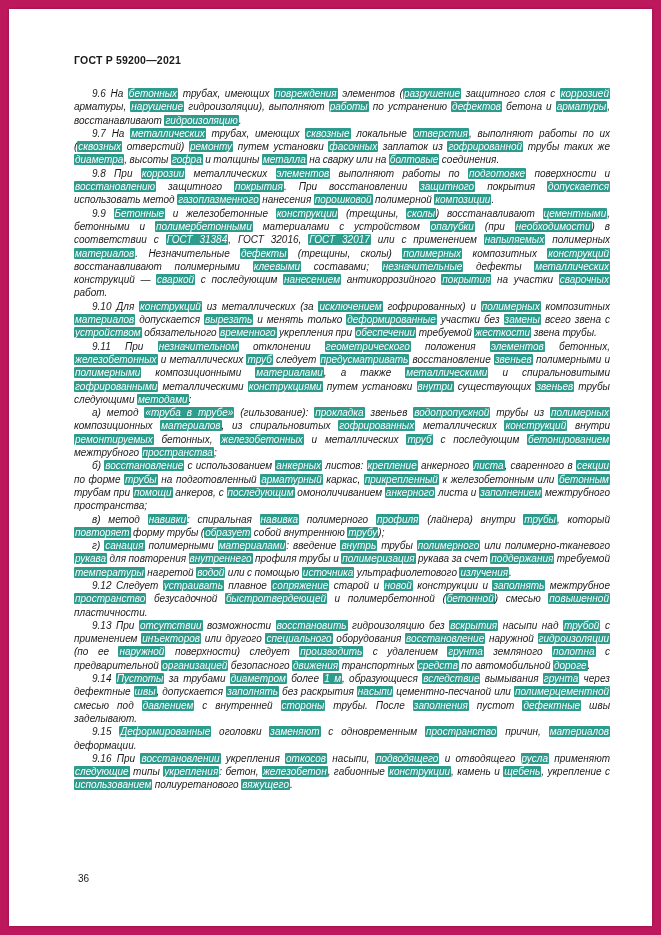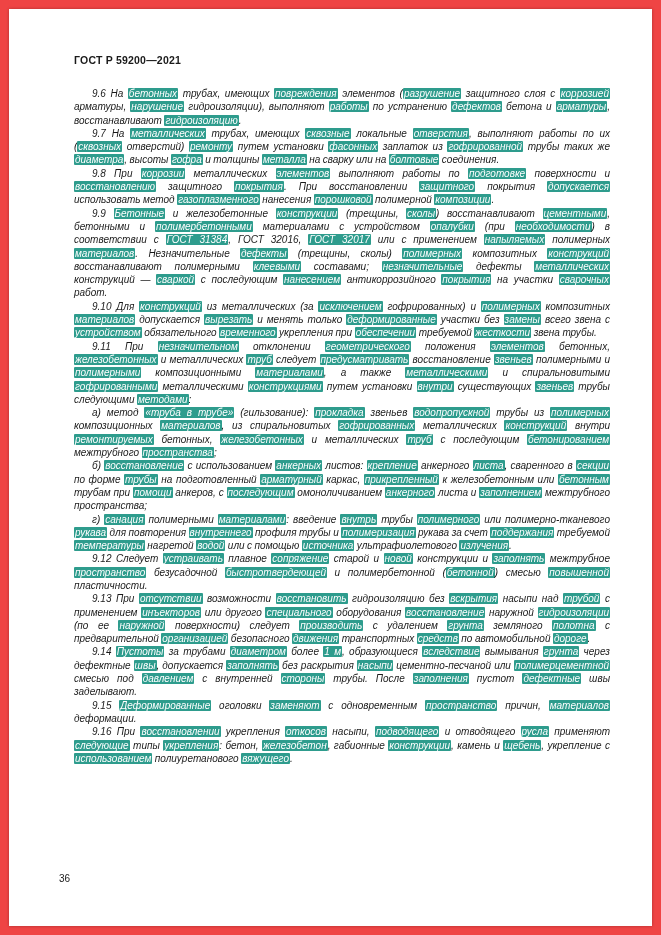--- a/index.html
+++ b/index.html
@@ -5,21 +5,21 @@
   html, body { margin: 0; padding: 0; }
   body {
     width: 661px; height: 935px;
     background: #d9dadb;
     font-family: "Liberation Sans", sans-serif;
     overflow: hidden;
   }
   .canvas {
     position: relative;
     width: 661px; height: 935px;
-    background: #ef4444;
+    background: #be185d;
   }
   .page {
     position: absolute;
     left: 9px; top: 9px; right: 9px; bottom: 9px;
     background: #ffffff;
     box-shadow: 0 0 3px rgba(0,0,0,0.28);
   }
   .header {
     position: absolute;
     left: 65px; top: 45px;
@@ -43,40 +43,41 @@
     font-style: italic;
   }
   .hl {
     background: var(--hl, #2e9c8d);
     color: #ffffff;
     border-radius: 1px;
     padding: 0 1px;
   }
   .footer {
     position: absolute;
-    left: 50px; bottom: 42px;
+    left: 69px; bottom: 42px;
     font-size: 10px;
     color: #1a1a1a;
   }
 </style>
 </head>
 <body>
 
 <div class="canvas">
   <div class="page">
     <div class="header">ГОСТ Р 59200—2021</div>
     <div class="content">
         <p class="para">9.6 На <span class="hl">бетонных</span> трубах, имеющих <span class="hl">повреждения</span> элементов (<span class="hl">разрушение</span> защитного слоя с <span class="hl">коррозией</span> арматуры, <span class="hl">нарушение</span> гидроизоляции), выполняют <span class="hl">работы</span> по устранению <span class="hl">дефектов</span> бетона и <span class="hl">арматуры</span>, восстанавливают <span class="hl">гидроизоляцию</span>.</p>
         <p class="para">9.7 На <span class="hl">металлических</span> трубах, имеющих <span class="hl">сквозные</span> локальные <span class="hl">отверстия</span>, выполняют работы по их (<span class="hl">сквозных</span> отверстий) <span class="hl">ремонту</span> путем установки <span class="hl">фасонных</span> заплаток из <span class="hl">гофрированной</span> трубы таких же <span class="hl">диаметра</span>, высоты <span class="hl">гофра</span> и толщины <span class="hl">металла</span> на сварку или на <span class="hl">болтовые</span> соединения.</p>
         <p class="para">9.8 При <span class="hl">коррозии</span> металлических <span class="hl">элементов</span> выполняют работы по <span class="hl">подготовке</span> поверхности и <span class="hl">восстановлению</span> защитного <span class="hl">покрытия</span>. При восстановлении <span class="hl">защитного</span> покрытия <span class="hl">допускается</span> использовать метод <span class="hl">газоплазменного</span> нанесения <span class="hl">порошковой</span> полимерной <span class="hl">композиции</span>.</p>
         <p class="para">9.9 <span class="hl">Бетонные</span> и железобетонные <span class="hl">конструкции</span> (трещины, <span class="hl">сколы</span>) восстанавливают <span class="hl">цементными</span>, бетонными и <span class="hl">полимербетонными</span> материалами с устройством <span class="hl">опалубки</span> (при <span class="hl">необходимости</span>) в соответствии с <span class="hl">ГОСТ 31384</span>, ГОСТ 32016, <span class="hl">ГОСТ 32017</span> или с применением <span class="hl">напыляемых</span> полимерных <span class="hl">материалов</span>. Незначительные <span class="hl">дефекты</span> (трещины, сколы) <span class="hl">полимерных</span> композитных <span class="hl">конструкций</span> восстанавливают полимерными <span class="hl">клеевыми</span> составами; <span class="hl">незначительные</span> дефекты <span class="hl">металлических</span> конструкций — <span class="hl">сваркой</span> с последующим <span class="hl">нанесением</span> антикоррозийного <span class="hl">покрытия</span> на участки <span class="hl">сварочных</span> работ.</p>
         <p class="para">9.10 Для <span class="hl">конструкций</span> из металлических (за <span class="hl">исключением</span> гофрированных) и <span class="hl">полимерных</span> композитных <span class="hl">материалов</span> допускается <span class="hl">вырезать</span> и менять только <span class="hl">деформированные</span> участки без <span class="hl">замены</span> всего звена с <span class="hl">устройством</span> обязательного <span class="hl">временного</span> укрепления при <span class="hl">обеспечении</span> требуемой <span class="hl">жесткости</span> звена трубы.</p>
         <p class="para">9.11 При <span class="hl">незначительном</span> отклонении <span class="hl">геометрического</span> положения <span class="hl">элементов</span> бетонных, <span class="hl">железобетонных</span> и металлических <span class="hl">труб</span> следует <span class="hl">предусматривать</span> восстановление <span class="hl">звеньев</span> полимерными и <span class="hl">полимерными</span> композиционными <span class="hl">материалами</span>, а также <span class="hl">металлическими</span> и спиральновитыми <span class="hl">гофрированными</span> металлическими <span class="hl">конструкциями</span> путем установки <span class="hl">внутри</span> существующих <span class="hl">звеньев</span> трубы следующими <span class="hl">методами</span>:</p>
         <p class="para">а) метод <span class="hl">«труба в трубе»</span> (гильзование): <span class="hl">прокладка</span> звеньев <span class="hl">водопропускной</span> трубы из <span class="hl">полимерных</span> композиционных <span class="hl">материалов</span>, из спиральновитых <span class="hl">гофрированных</span> металлических <span class="hl">конструкций</span> внутри <span class="hl">ремонтируемых</span> бетонных, <span class="hl">железобетонных</span> и металлических <span class="hl">труб</span> с последующим <span class="hl">бетонированием</span> межтрубного <span class="hl">пространства</span>;</p>
         <p class="para">б) <span class="hl">восстановление</span> с использованием <span class="hl">анкерных</span> листов: <span class="hl">крепление</span> анкерного <span class="hl">листа</span>, сваренного в <span class="hl">секции</span> по форме <span class="hl">трубы</span> на подготовленный <span class="hl">арматурный</span> каркас, <span class="hl">прикрепленный</span> к железобетонным или <span class="hl">бетонным</span> трубам при <span class="hl">помощи</span> анкеров, с <span class="hl">последующим</span> омоноличиванием <span class="hl">анкерного</span> листа и <span class="hl">заполнением</span> межтрубного пространства;</p>
+        <p class="para">в) метод <span class="hl">навивки</span>: спиральная <span class="hl">навивка</span> полимерного <span class="hl">профиля</span> (лайнера) внутри <span class="hl">трубы</span>, который <span class="hl">повторяет</span> форму трубы (<span class="hl">образует</span> собой внутреннюю <span class="hl">трубу</span>);</p>
         <p class="para">г) <span class="hl">санация</span> полимерными <span class="hl">материалами</span>: введение <span class="hl">внутрь</span> трубы <span class="hl">полимерного</span> или полимерно-тканевого <span class="hl">рукава</span> для повторения <span class="hl">внутреннего</span> профиля трубы и <span class="hl">полимеризация</span> рукава за счет <span class="hl">поддержания</span> требуемой <span class="hl">температуры</span> нагретой <span class="hl">водой</span> или с помощью <span class="hl">источника</span> ультрафиолетового <span class="hl">излучения</span>.</p>
         <p class="para">9.12 Следует <span class="hl">устраивать</span> плавное <span class="hl">сопряжение</span> старой и <span class="hl">новой</span> конструкции и <span class="hl">заполнять</span> межтрубное <span class="hl">пространство</span> безусадочной <span class="hl">быстротвердеющей</span> и полимербетонной (<span class="hl">бетонной</span>) смесью <span class="hl">повышенной</span> пластичности.</p>
         <p class="para">9.13 При <span class="hl">отсутствии</span> возможности <span class="hl">восстановить</span> гидроизоляцию без <span class="hl">вскрытия</span> насыпи над <span class="hl">трубой</span> с применением <span class="hl">инъекторов</span> или другого <span class="hl">специального</span> оборудования <span class="hl">восстановление</span> наружной <span class="hl">гидроизоляции</span> (по ее <span class="hl">наружной</span> поверхности) следует <span class="hl">производить</span> с удалением <span class="hl">грунта</span> земляного <span class="hl">полотна</span> с предварительной <span class="hl">организацией</span> безопасного <span class="hl">движения</span> транспортных <span class="hl">средств</span> по автомобильной <span class="hl">дороге</span>.</p>
         <p class="para">9.14 <span class="hl">Пустоты</span> за трубами <span class="hl">диаметром</span> более <span class="hl">1 м</span>, образующиеся <span class="hl">вследствие</span> вымывания <span class="hl">грунта</span> через дефектные <span class="hl">швы</span>, допускается <span class="hl">заполнять</span> без раскрытия <span class="hl">насыпи</span> цементно-песчаной или <span class="hl">полимерцементной</span> смесью под <span class="hl">давлением</span> с внутренней <span class="hl">стороны</span> трубы. После <span class="hl">заполнения</span> пустот <span class="hl">дефектные</span> швы заделывают.</p>
         <p class="para">9.15 <span class="hl">Деформированные</span> оголовки <span class="hl">заменяют</span> с одновременным <span class="hl">пространство</span> причин, <span class="hl">материалов</span> деформации.</p>
         <p class="para">9.16 При <span class="hl">восстановлении</span> укрепления <span class="hl">откосов</span> насыпи, <span class="hl">подводящего</span> и отводящего <span class="hl">русла</span> применяют <span class="hl">следующие</span> типы <span class="hl">укрепления</span>: бетон, <span class="hl">железобетон</span>, габионные <span class="hl">конструкции</span>, камень и <span class="hl">щебень</span>, укрепление с <span class="hl">использованием</span> полиуретанового <span class="hl">вяжущего</span>.</p>
       </div>
     <div class="footer">36</div>
   </div>
 </div>

